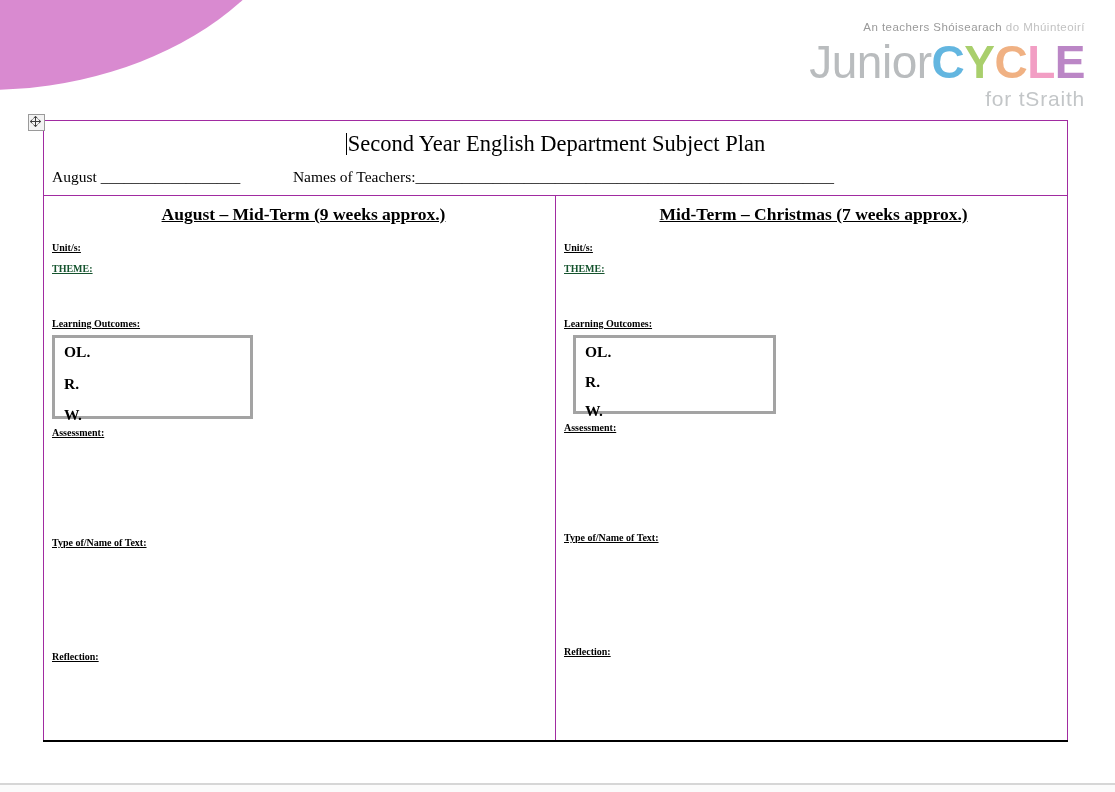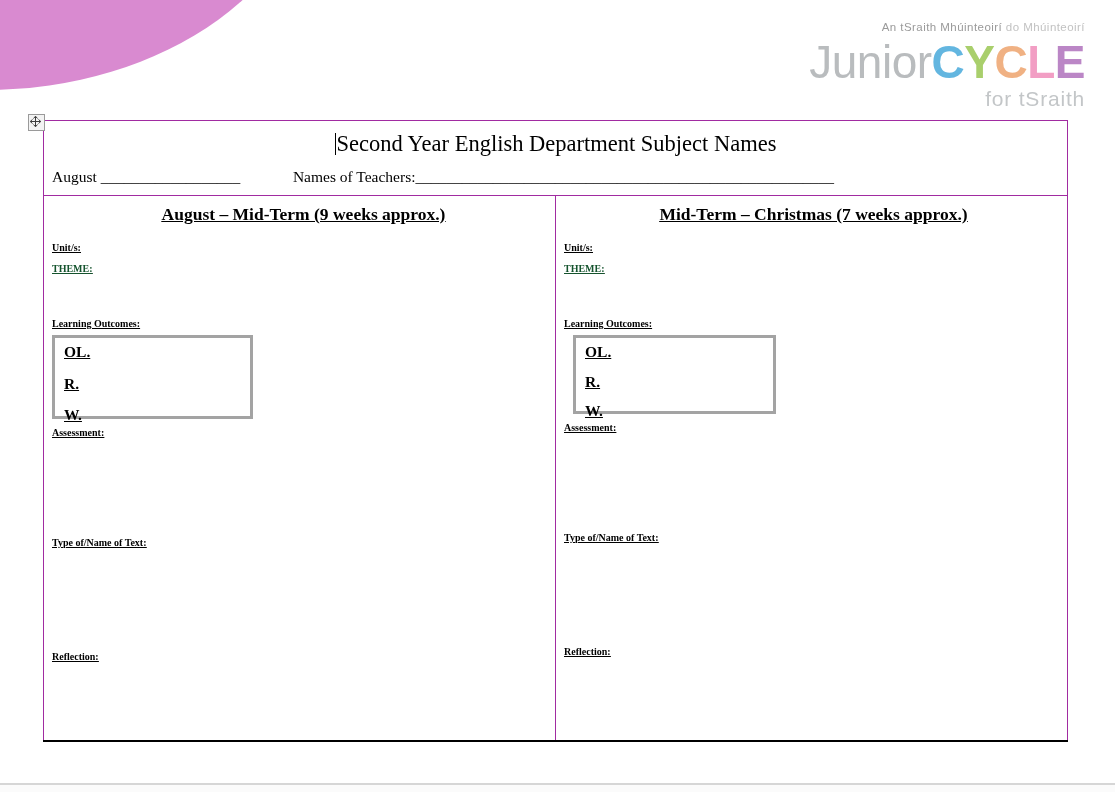--- a/index.html
+++ b/index.html
@@ -134,21 +134,20 @@
 
   
   .row-body { height: 545px; }
   .cell-body {
     border: 1px solid #a12ba1;
     border-bottom: 2px solid #000000;
     vertical-align: top;
     padding: 0;
     width: 50%;
     position: relative;
-    text-decoration: underline;
   }
   .cell-body.left  { padding: 0 0 0 8px; }
   .cell-body.right { padding: 0 0 12px 8px; }
 
   .col-title {
     text-align: center;
     font-weight: bold;
     font-size: 17.5px;
     text-decoration: underline;
     margin-top: 8px;
@@ -210,21 +209,21 @@
     z-index: 0;
   }
 </style>
 </head>
 <body>
 
 <div class="blob-inner"></div>
 
 <div class="logo">
   <div class="logo-tagline">
-    <span class="strong">An tSraith Mhúinteoirí</span>
+    <span class="strong">An teachers Shóisearach</span>
     <span class="light">do Mhúinteoirí</span>
   </div>
   <div class="logo-word">
     <span class="junior">Junior</span><span class="cyc lc1">C</span><span class="cyc lc2">Y</span><span class="cyc lc3">C</span><span class="cyc lc4">L</span><span class="cyc lc5">E</span>
   </div>
   <div class="logo-sub">for tSraith</div>
 </div>
 
 <div class="move-handle">
   <svg width="13" height="13" viewBox="0 0 13 13" aria-hidden="true">
@@ -236,21 +235,21 @@
       <polyline points="3.5,4.5 1.2,6.5 3.5,8.5"></polyline>
       <polyline points="9.5,4.5 11.8,6.5 9.5,8.5"></polyline>
     </g>
   </svg>
 </div>
 
 <table class="doc-table">
   <tbody>
       <tr class="row-header">
     <td class="cell-header" colspan="2">
-      <div class="doc-title"><span class="caret"></span><span>Second Year English Department Subject Names</span></div>
+      <div class="doc-title"><span class="caret"></span><span>Second Year English Department Subject Plan</span></div>
       <div class="idline">
         <span>August</span>
         <span>__________________</span>
         <span class="gap"></span>
         <span>Names of Teachers:</span><span>______________________________________________________</span>
       </div>
     </td>
   </tr>
   <tr class="row-body">
 

